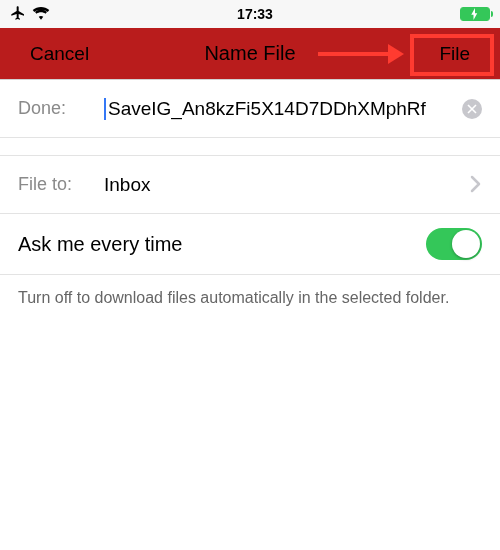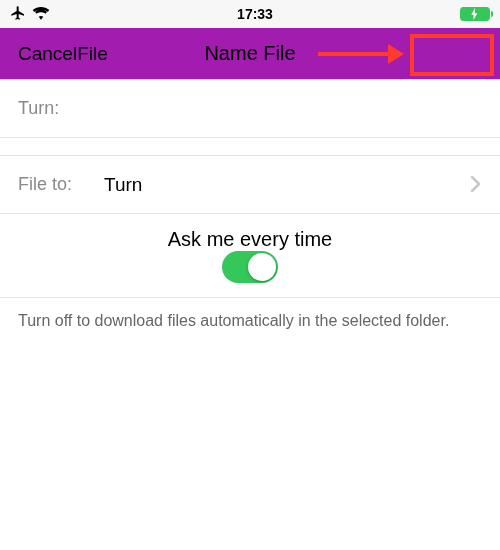--- a/index.html
+++ b/index.html
@@ -30,25 +30,26 @@
     .battery::after {
       content: ""; position: absolute; right: -4px; top: 3px;
       width: 2px; height: 6px; background: #34c759; border-radius: 0 2px 2px 0;
     }
     .battery-fill {
       width: 100%; height: 100%; background: #34c759; border-radius: 1px;
       display: flex; align-items: center; justify-content: center;
     }
     .header {
       height: 52px;
-      background: #a21caf;
+      background: #b91c1c;
       border-bottom: 1px solid #d1d1d1;
       display: flex;
       align-items: center;
-      padding: 0 18px;
+      justify-content: space-between;
+      padding: 0 30px;
       position: relative;
     }
     .header-title {
       position: absolute; left: 50%; transform: translateX(-50%);
       font-size: 20px; font-weight: 400; color: #000;
     }
     .header-btn { font-size: 19px; color: #000; cursor: pointer; }
     .done-highlight {
       position: absolute; right: 6px; top: 6px;
       width: 84px; height: 42px;
@@ -83,21 +84,21 @@
     .clear-btn {
       width: 20px; height: 20px; border-radius: 50%;
       background: #c7c7cc; display: flex; align-items: center; justify-content: center;
       margin-left: 6px; flex-shrink: 0; cursor: pointer;
     }
     .clear-btn svg { width: 10px; height: 10px; }
     .gap { height: 18px; background: #fff; border-bottom: 1px solid #e3e3e3; }
     .chevron { color: #c7c7cc; font-size: 24px; }
     .toggle-row {
       display: flex; align-items: center; justify-content: space-between;
-      padding: 14px 18px; border-bottom: 1px solid #e3e3e3; flex-direction: column;
+      padding: 14px 18px; border-bottom: 1px solid #e3e3e3;
     }
     .toggle-label { font-size: 20px; color: #000; }
     .switch {
       width: 56px; height: 32px; background: #34c759;
       border-radius: 16px; position: relative; cursor: pointer;
     }
     .switch-knob {
       width: 28px; height: 28px; background: #fff; border-radius: 50%;
       position: absolute; right: 2px; top: 2px;
       box-shadow: 0 1px 3px rgba(0,0,0,0.3);
@@ -139,28 +140,36 @@
   <span class="header-title">Name File</span>
   <span class="header-btn">File</span>
   <div class="arrow">
     <div class="arrow-line"></div>
       <div class="arrow-head"></div>
   </div>
   <div class="done-highlight"></div>
 </div>
 
 <div class="row">
-  <div class="row-label">Turn:</div>
+  <div class="row-label">Done:</div>
+  <div class="row-value">
+    <input class="name-input" type="text" value="SaveIG_An8kzFi5X14D7DDhXMphRf" style="">
+    <div class="clear-btn">
+      <svg viewBox="0 0 10 10">
+          <path stroke="#fff" stroke-width="1.6" d="M1 1l8 8M9 1l-8 8"></path>
+        </svg>
+    </div>
+  </div>
 </div>
 
 <div class="gap"></div>
 
 <div class="row">
   <div class="row-label">File to:</div>
-  <div class="row-value">Turn</div>
+  <div class="row-value">Inbox</div>
   <span class="chevron">
     <svg width="12" height="18" viewBox="0 0 12 18" fill="none">
         <path d="M2 2l7 7-7 7" stroke="#c7c7cc" stroke-width="2.5" stroke-linecap="round" stroke-linejoin="round"></path>
       </svg>
   </span>
 </div>
 
 <div class="toggle-row">
   <div class="toggle-label">Ask me every time</div>
   <div class="switch">

